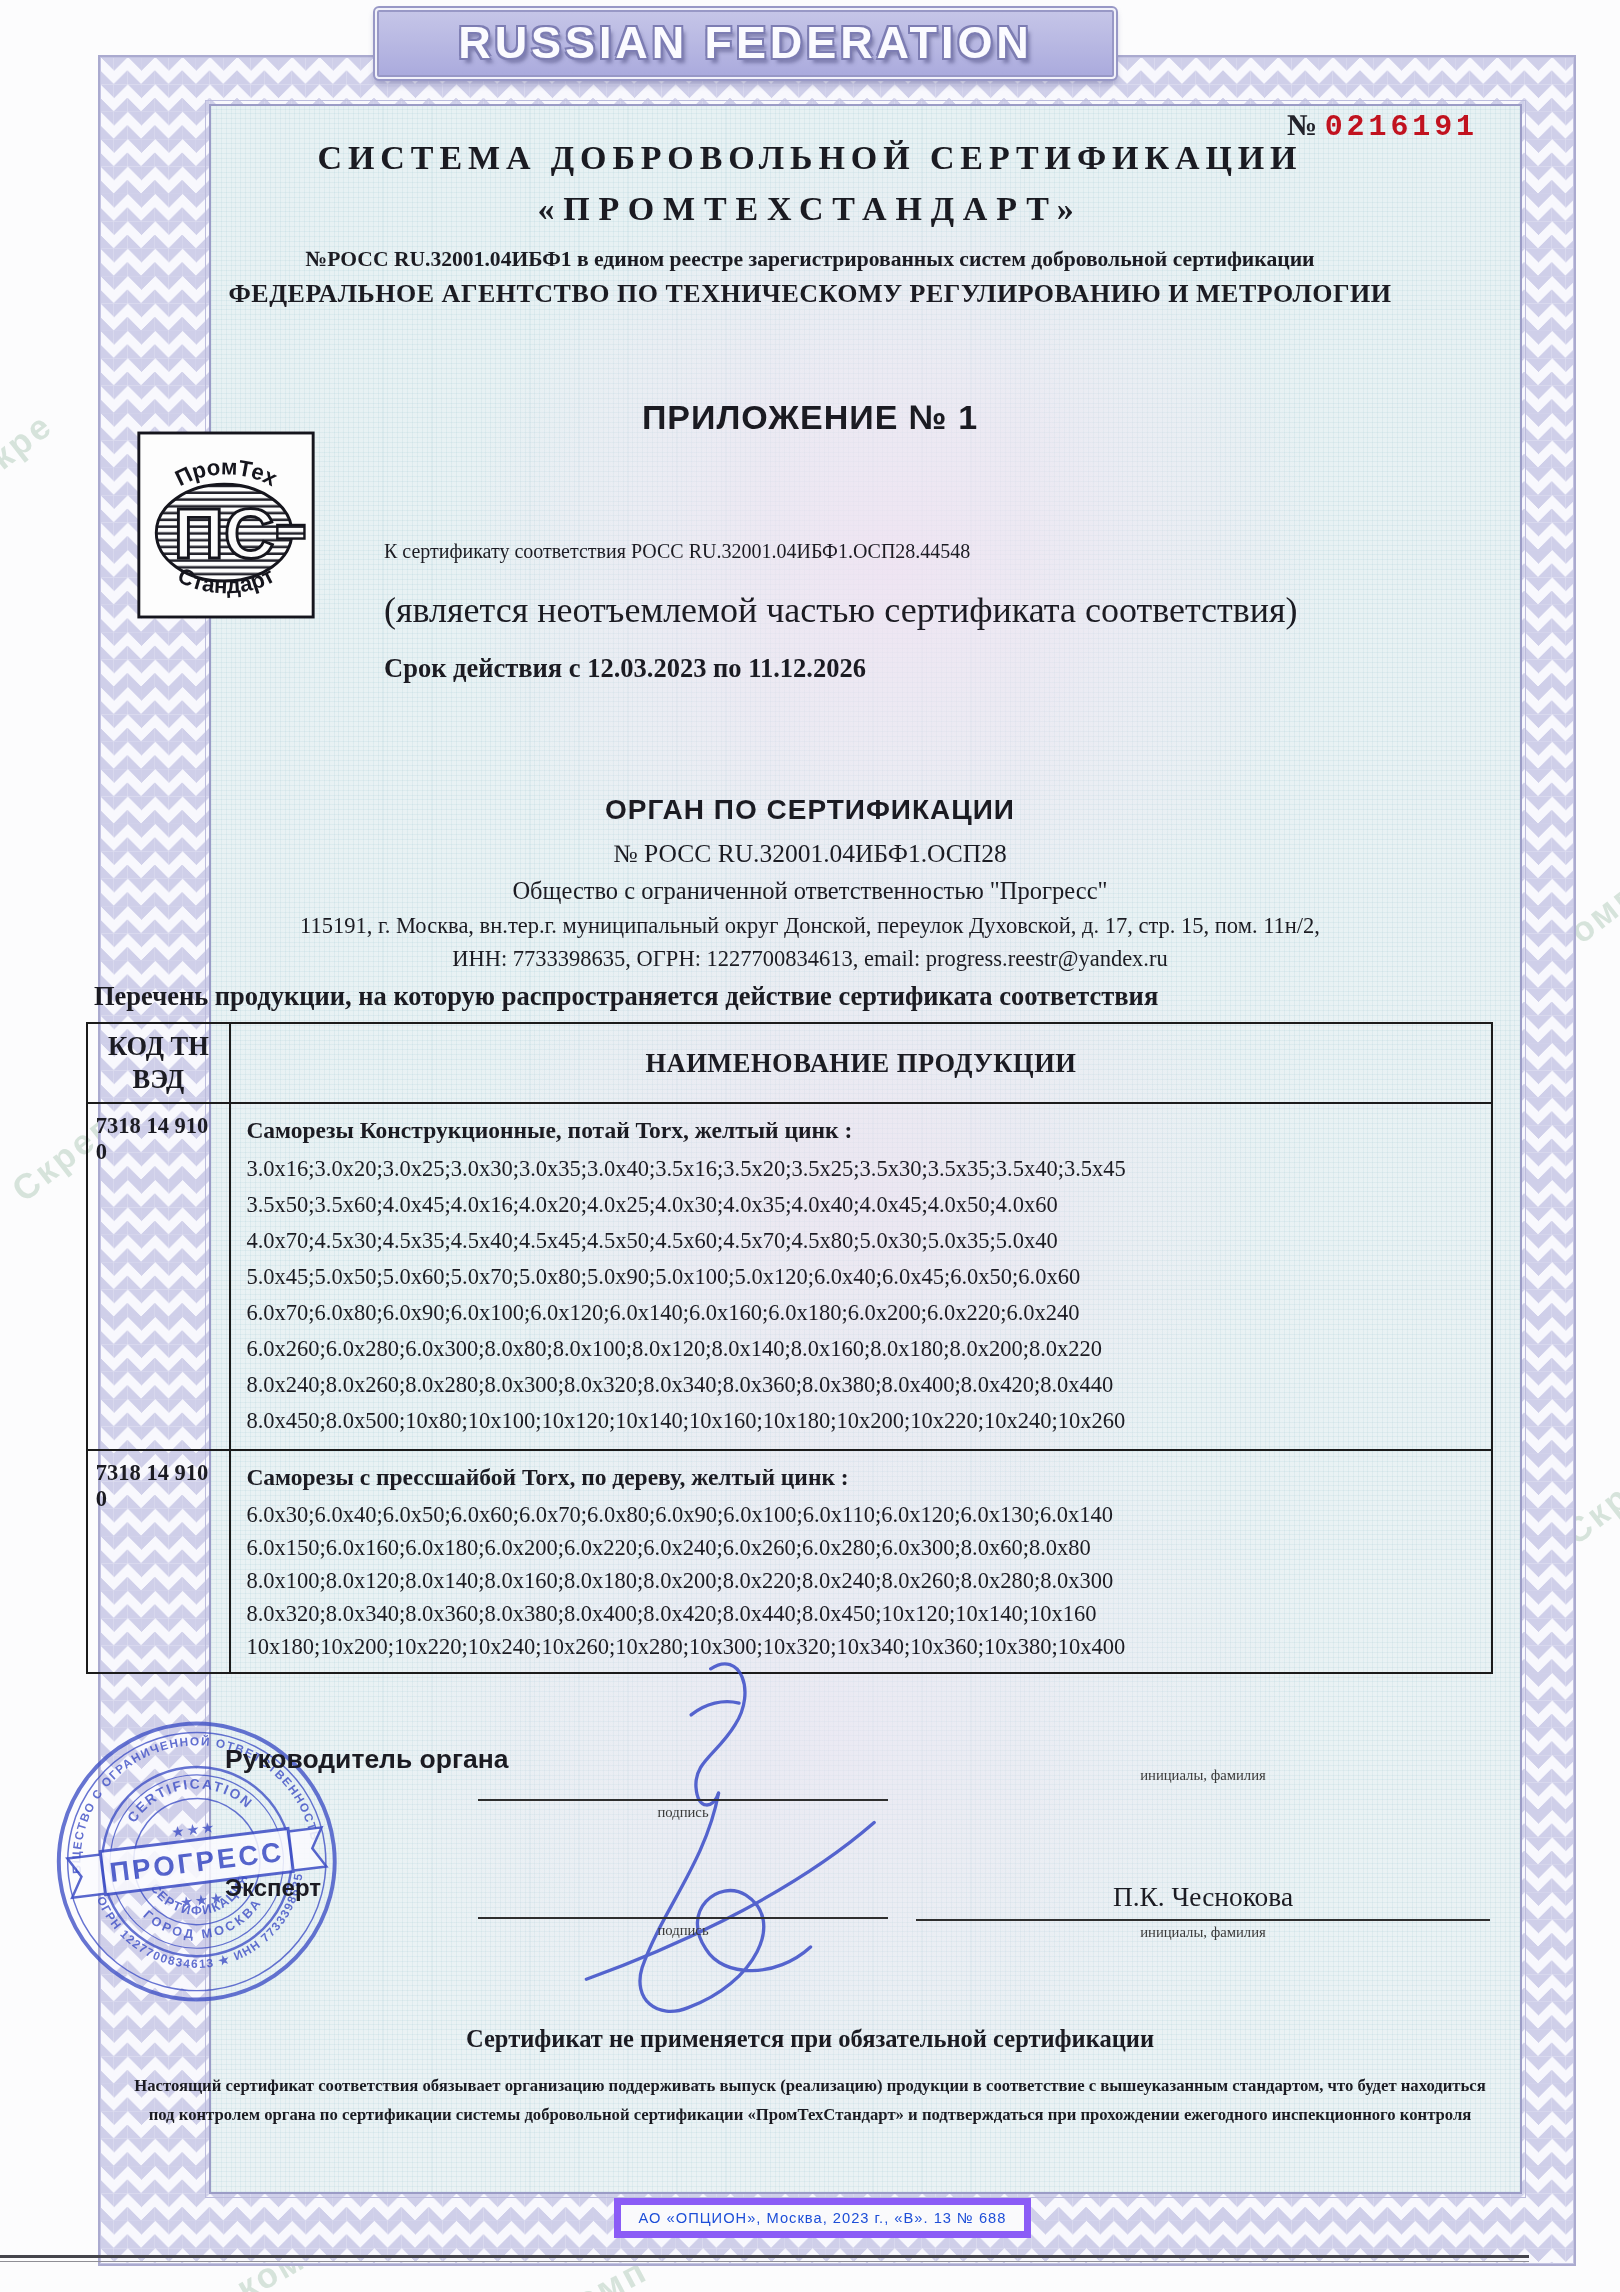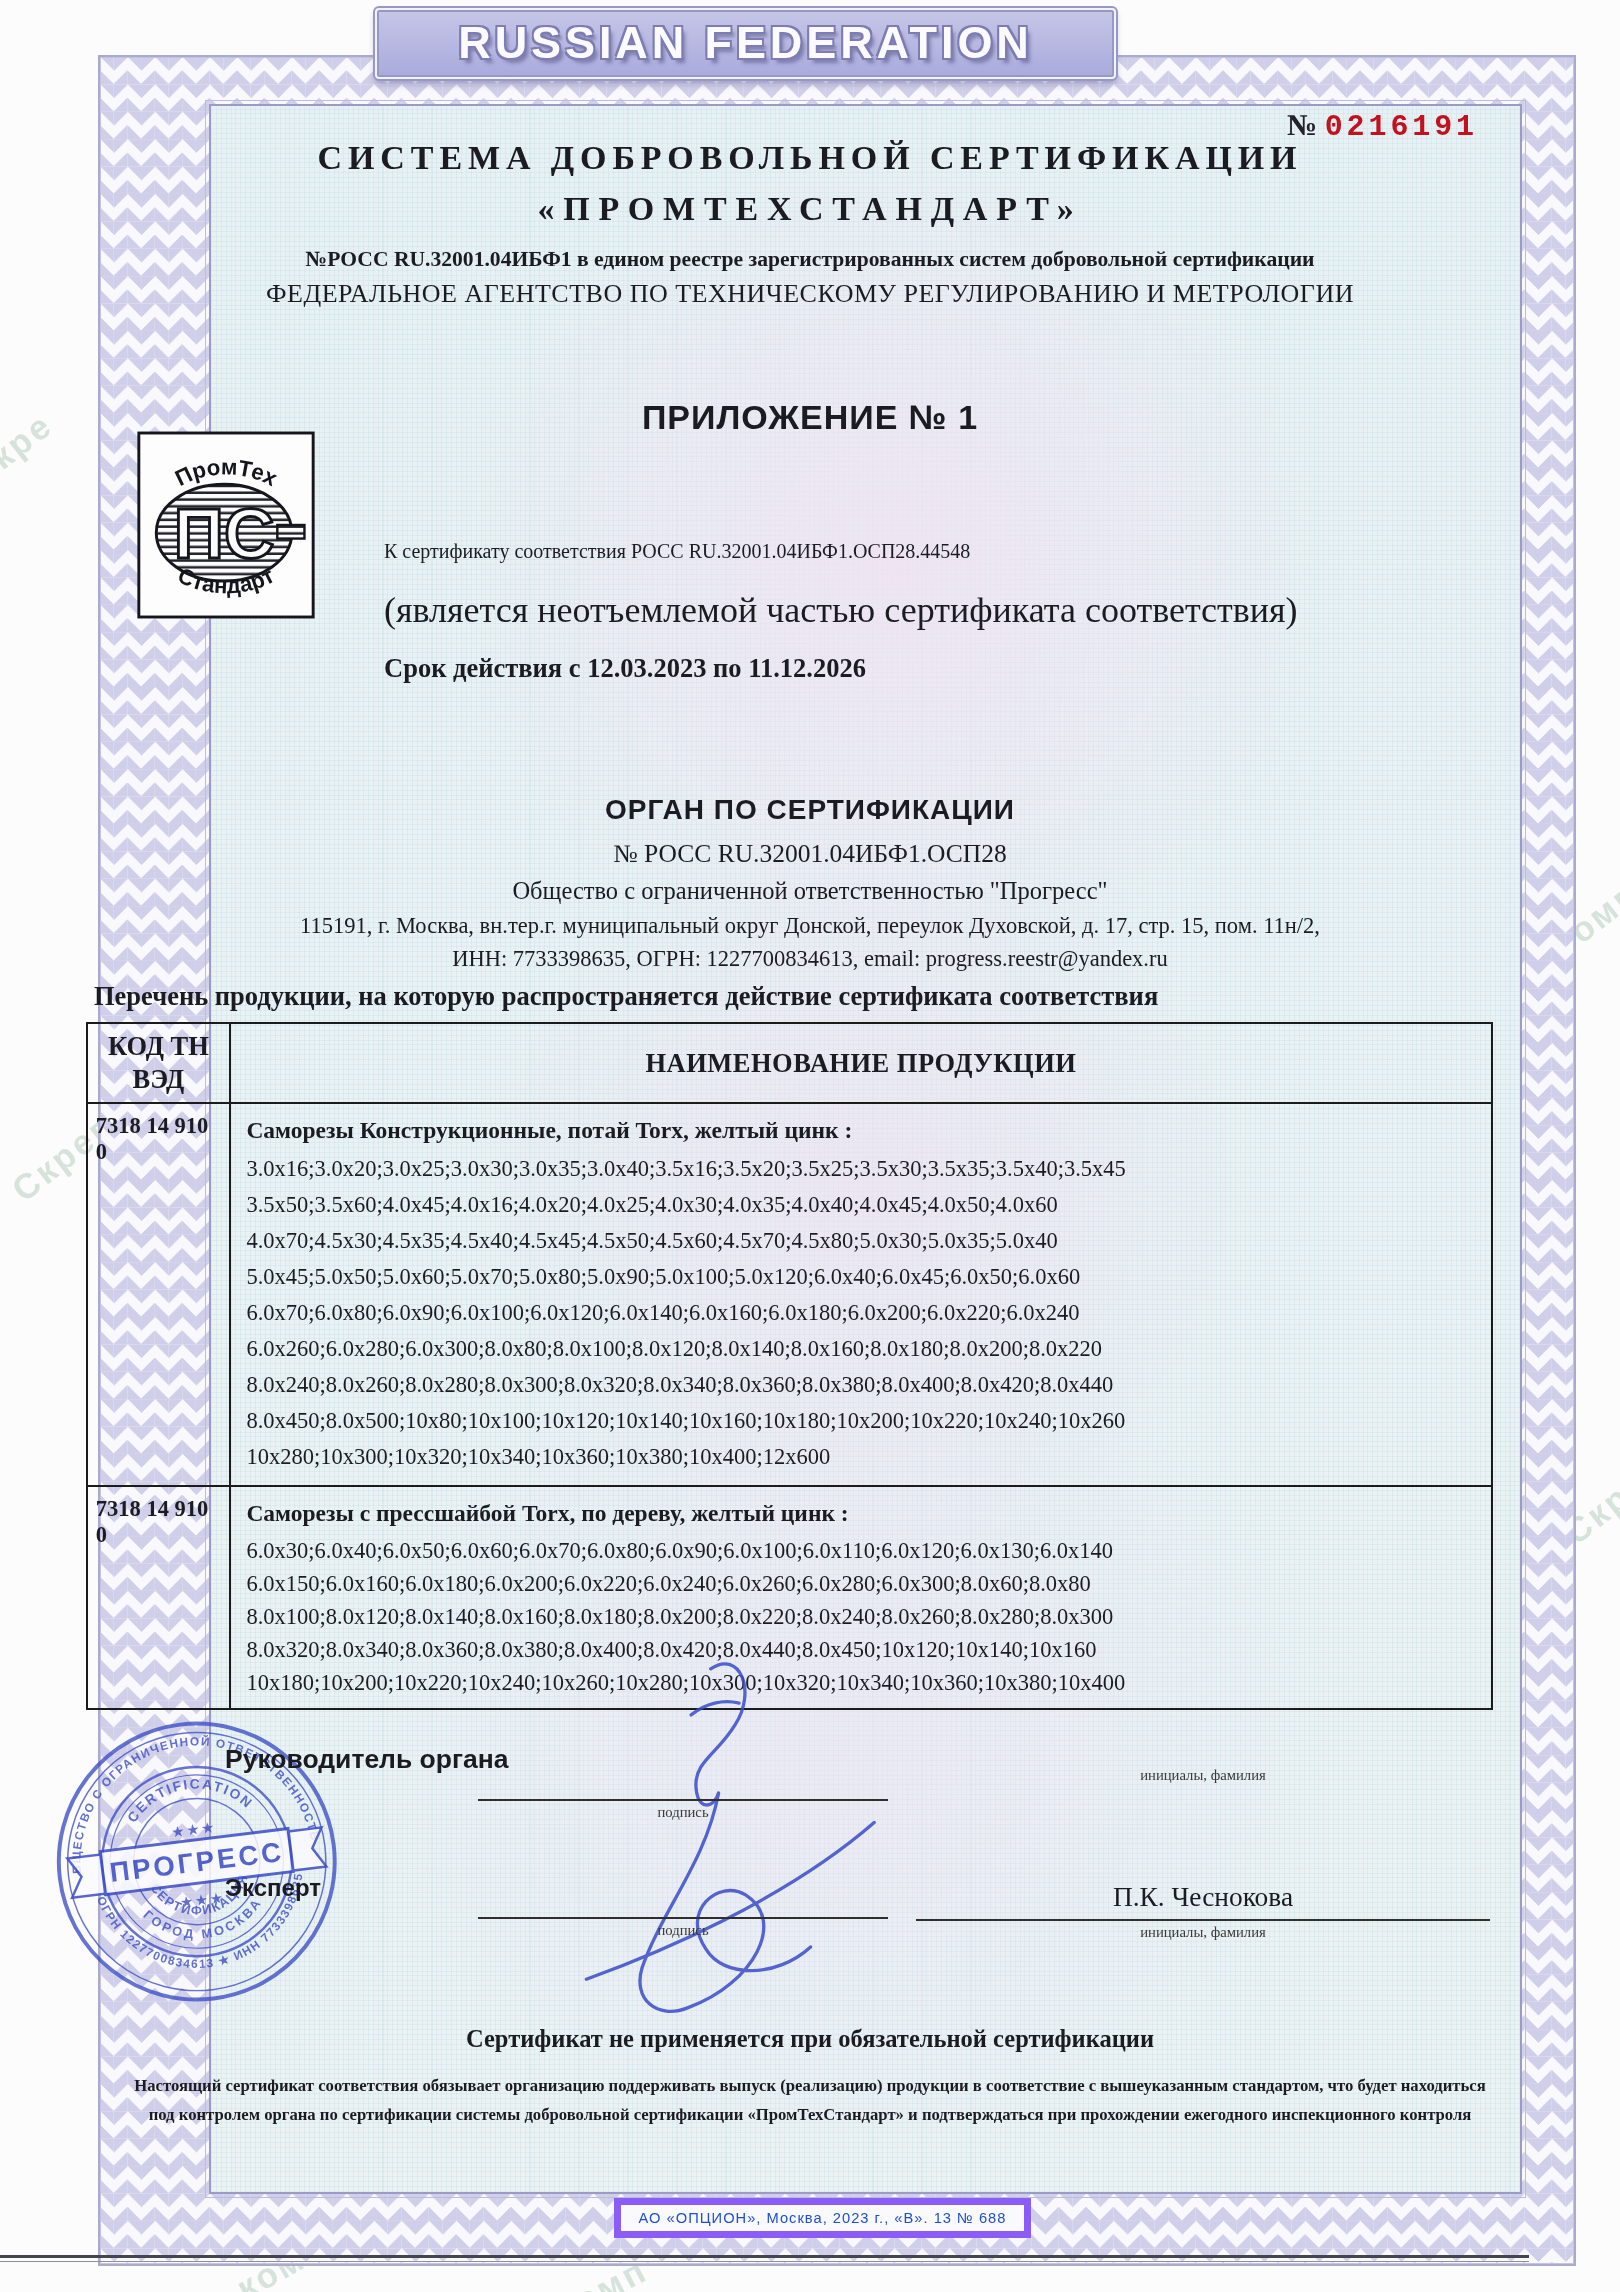--- a/index.html
+++ b/index.html
@@ -52,21 +52,21 @@
     letter-spacing:3.9px;color:#fbfbff;
     text-shadow:2px 2px 0 #7d7db3,-2px -2px 0 #7d7db3,2px -2px 0 #7d7db3,-2px 2px 0 #7d7db3,3.9px 4.9px 3.9px rgba(80,80,130,.55);}
 
   
   .certnum{top:108px;right:142px;font-size:30px;}
   .certnum .sym{color:#23232b;font-weight:bold;}
   .certnum .val{font-family:"Liberation Mono",monospace;font-weight:bold;color:#c1121f;letter-spacing:3.9px;}
   .t1{top:139px;font-size:34px;letter-spacing:5.9px;font-weight:600;}
   .t2{top:190px;font-size:34px;letter-spacing:8.8px;font-weight:600;}
   .reg{top:247px;font-size:21.6px;font-weight:bold;}
-  .agency{top:279px;font-size:26px;font-weight:normal;letter-spacing:0.5px;}
+  .agency{top:279px;font-size:26px;font-weight:bold;letter-spacing:0.5px;}
 
   .logo{position:absolute;left:134px;top:427px;width:184px;height:196px;}
 
   .app-title{top:398px;font-size:34px;font-weight:bold;letter-spacing:1px;}
   .app-l1{left:384px;top:540px;font-size:20px;}
   .app-l2{left:384px;top:589px;font-size:36px;}
   .validity{left:384px;top:653px;font-size:26.5px;font-weight:bold;}
 
   .org-heading{top:794px;font-size:28px;font-weight:bold;letter-spacing:1px;}
   .org-number{top:839px;font-size:25.5px;}
@@ -188,21 +188,20 @@
       <div class="r-c2">
         <div class="r-title">Саморезы Конструкционные, потай Torx, желтый цинк :</div>
         <div class="r-line">3.0x16;3.0x20;3.0x25;3.0x30;3.0x35;3.0x40;3.5x16;3.5x20;3.5x25;3.5x30;3.5x35;3.5x40;3.5x45</div>
         <div class="r-line">3.5x50;3.5x60;4.0x45;4.0x16;4.0x20;4.0x25;4.0x30;4.0x35;4.0x40;4.0x45;4.0x50;4.0x60</div>
         <div class="r-line">4.0x70;4.5x30;4.5x35;4.5x40;4.5x45;4.5x50;4.5x60;4.5x70;4.5x80;5.0x30;5.0x35;5.0x40</div>
         <div class="r-line">5.0x45;5.0x50;5.0x60;5.0x70;5.0x80;5.0x90;5.0x100;5.0x120;6.0x40;6.0x45;6.0x50;6.0x60</div>
         <div class="r-line">6.0x70;6.0x80;6.0x90;6.0x100;6.0x120;6.0x140;6.0x160;6.0x180;6.0x200;6.0x220;6.0x240</div>
         <div class="r-line">6.0x260;6.0x280;6.0x300;8.0x80;8.0x100;8.0x120;8.0x140;8.0x160;8.0x180;8.0x200;8.0x220</div>
         <div class="r-line">8.0x240;8.0x260;8.0x280;8.0x300;8.0x320;8.0x340;8.0x360;8.0x380;8.0x400;8.0x420;8.0x440</div>
         <div class="r-line">8.0x450;8.0x500;10x80;10x100;10x120;10x140;10x160;10x180;10x200;10x220;10x240;10x260</div>
-        <div class="r-line">10x280;10x300;10x320;10x340;10x360;10x380;10x400;12x600</div>
       </div>
     </div>
     <div class="tbl-row row2">
       <div class="r-c1">7318 14 910 0</div>
       <div class="r-c2">
         <div class="r-title">Саморезы с прессшайбой Torx, по дереву, желтый цинк :</div>
         <div class="r-line">6.0x30;6.0x40;6.0x50;6.0x60;6.0x70;6.0x80;6.0x90;6.0x100;6.0x110;6.0x120;6.0x130;6.0x140</div>
         <div class="r-line">6.0x150;6.0x160;6.0x180;6.0x200;6.0x220;6.0x240;6.0x260;6.0x280;6.0x300;8.0x60;8.0x80</div>
         <div class="r-line">8.0x100;8.0x120;8.0x140;8.0x160;8.0x180;8.0x200;8.0x220;8.0x240;8.0x260;8.0x280;8.0x300</div>
         <div class="r-line">8.0x320;8.0x340;8.0x360;8.0x380;8.0x400;8.0x420;8.0x440;8.0x450;10x120;10x140;10x160</div>

